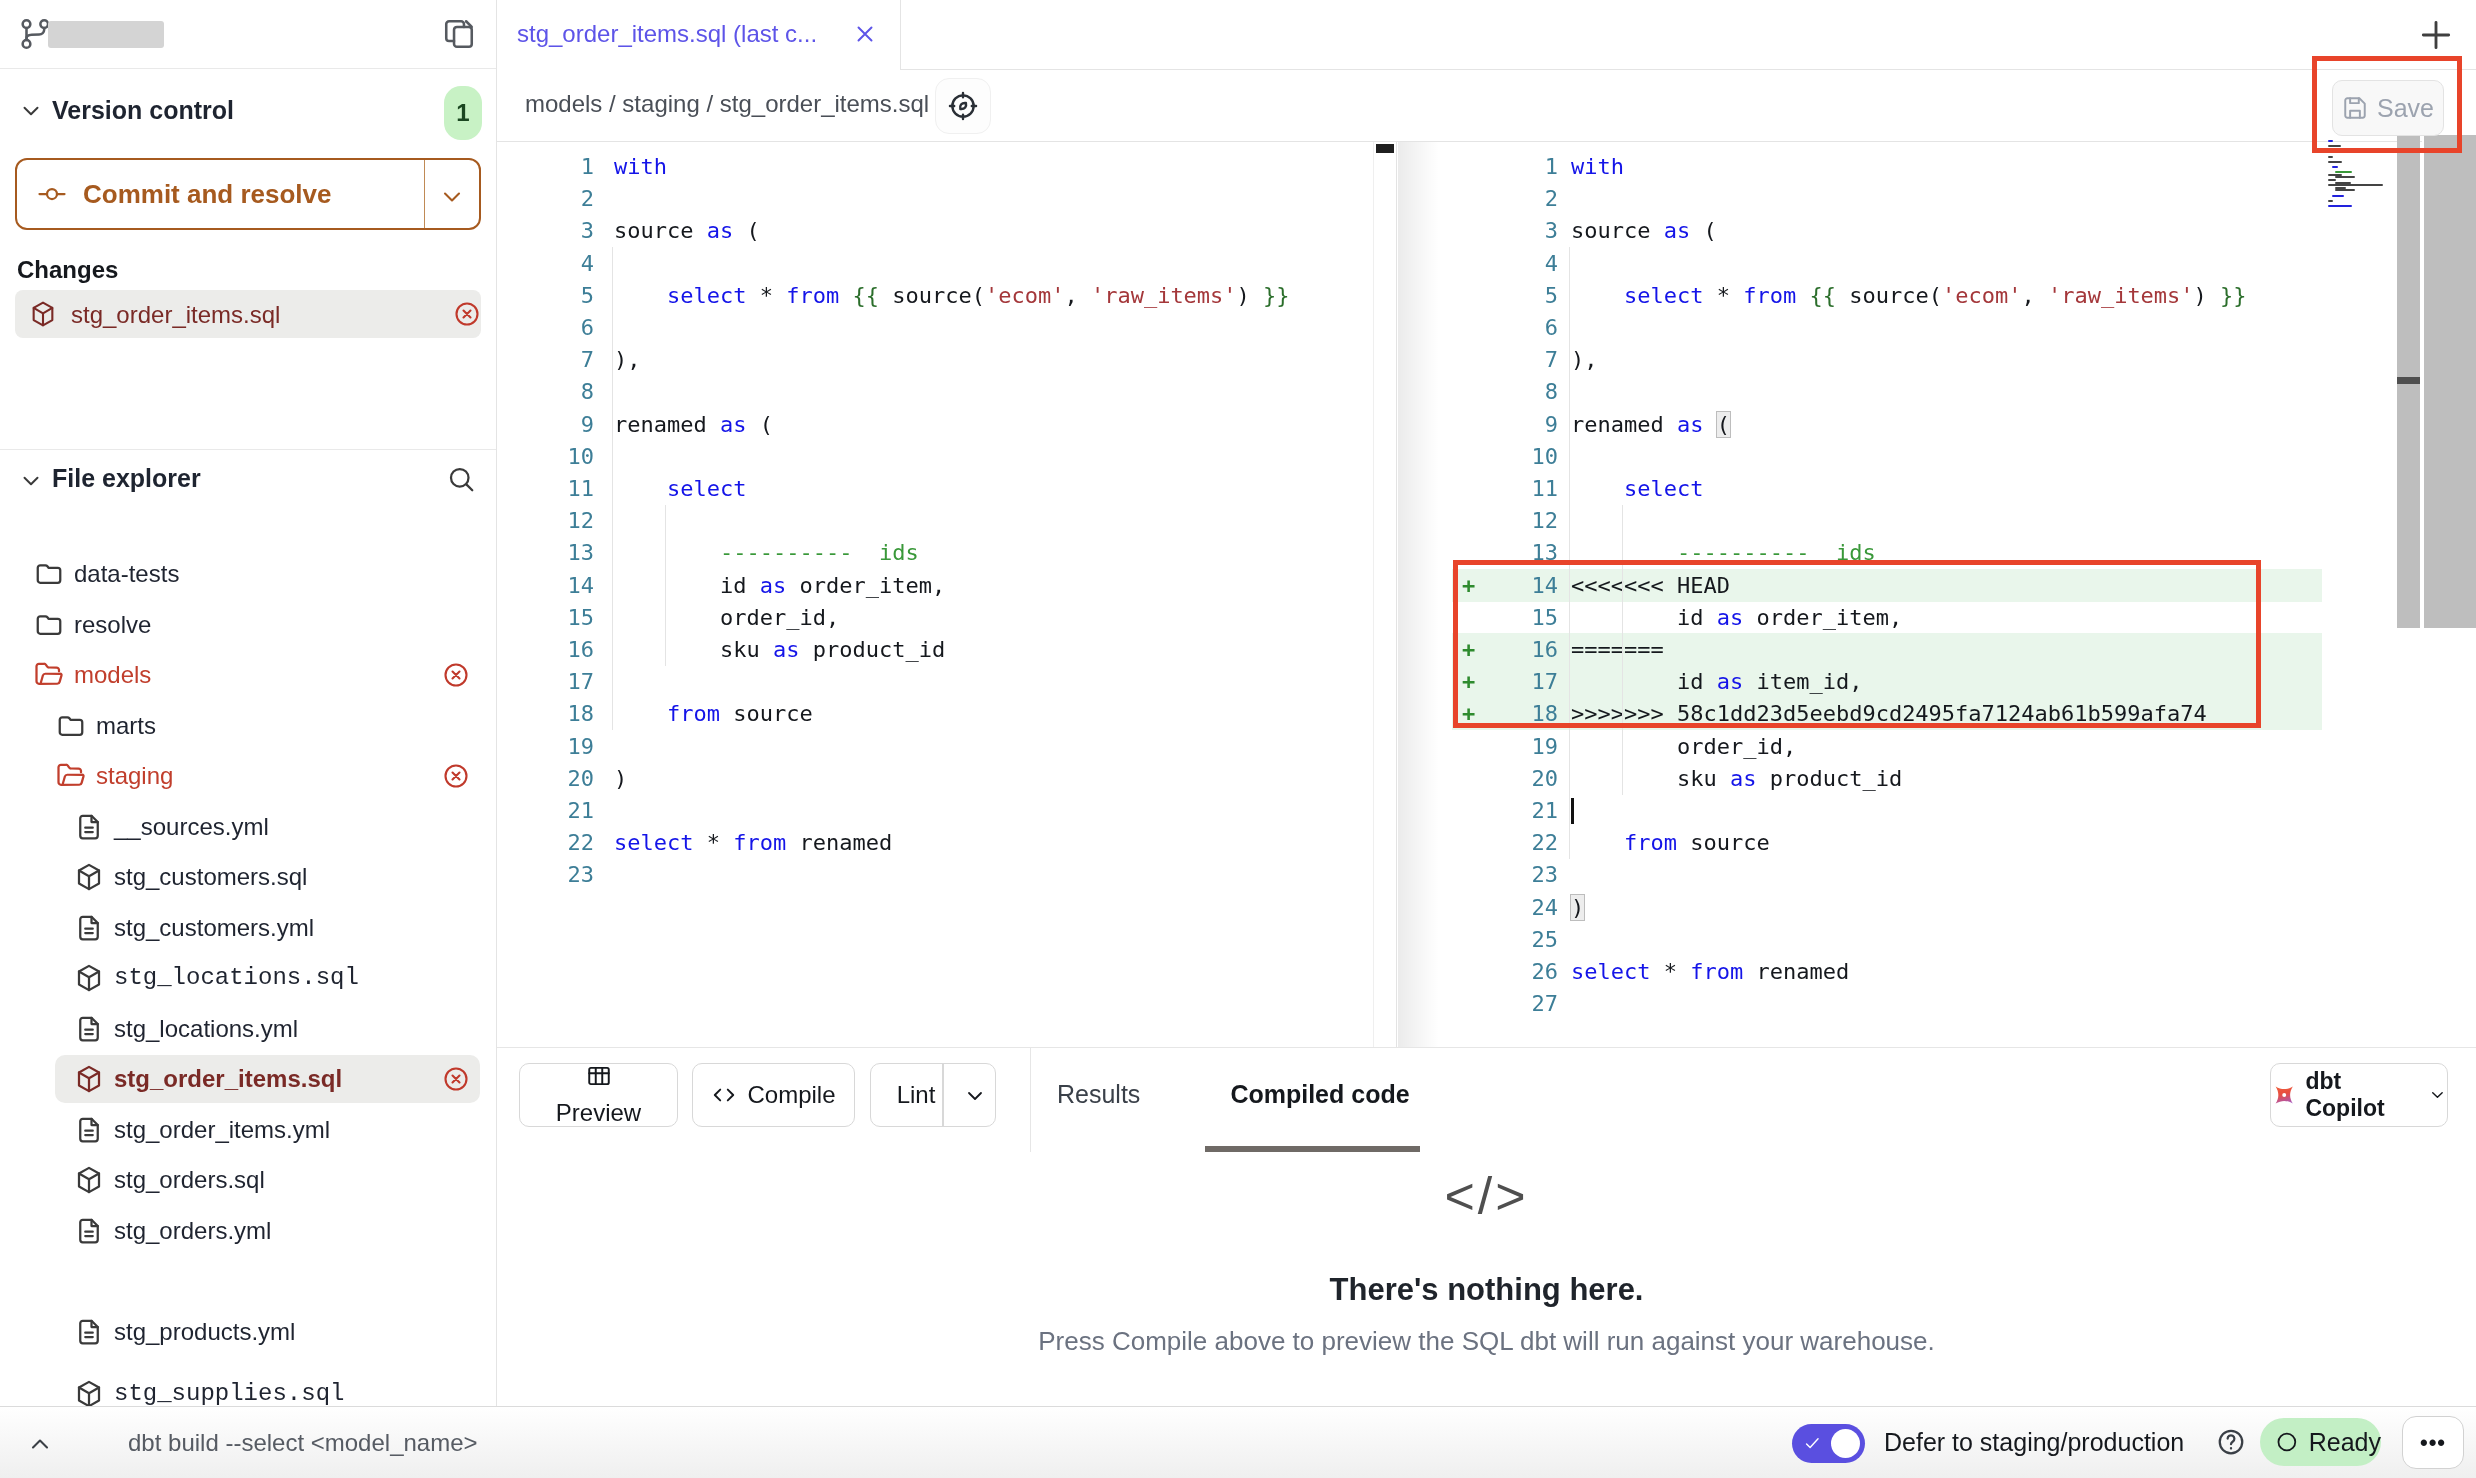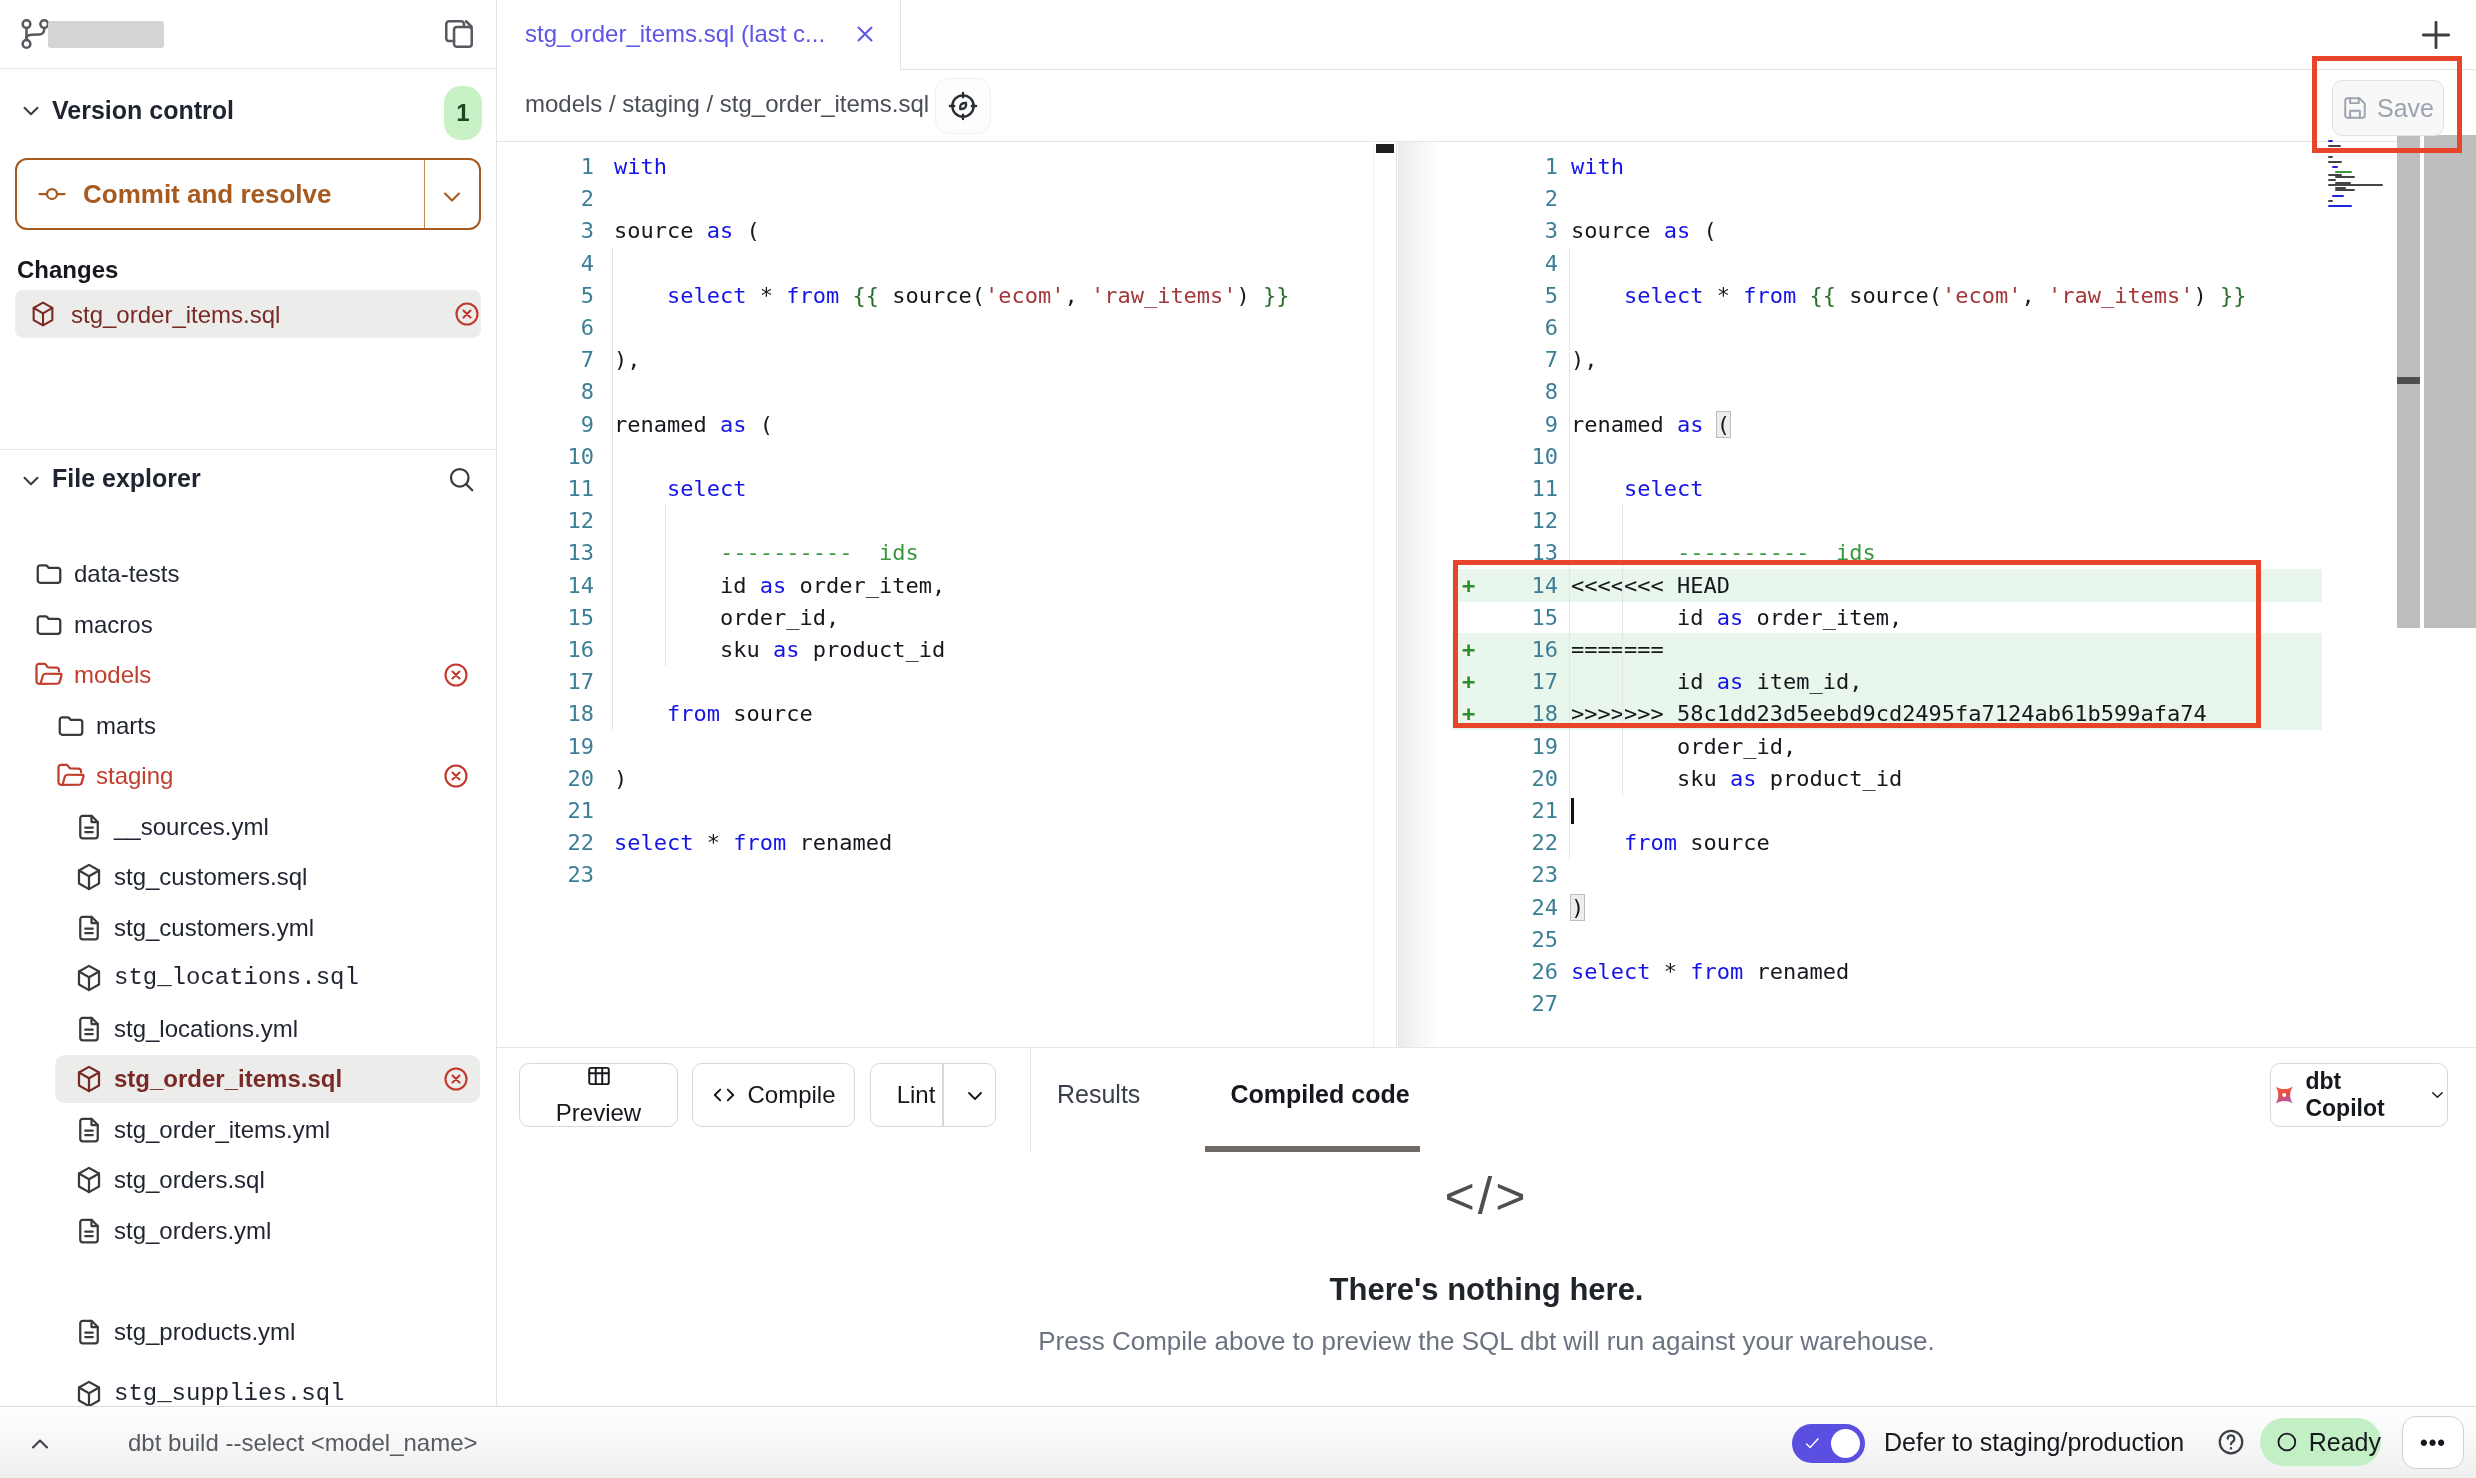--- a/index.html
+++ b/index.html
@@ -33,21 +33,21 @@
   .tree-label.red{color:#C13E2C;}
   .tree-label.maroon{color:#7A2A26;font-weight:600;}
   .tree-icon{position:absolute;top:9px;width:30px;height:30px;color:#3A3A3A;}
   .tree-icon.red{color:#C13E2C;}
   .tree-icon.maroon{color:#7A2A26;}
   .tree-x{position:absolute;left:442px;top:10px;width:28px;height:28px;color:#C0392B;}
 
   
   .tabbar{position:absolute;left:497px;top:0;width:1979px;height:70px;background:#fff;}
   .tab-active{position:absolute;left:0;top:0;width:404px;height:70px;border-right:1px solid #E4E4E4;background:#fff;cursor:pointer;}
-  .tab-label{position:absolute;left:28px;top:20px;font-size:24px;color:#5D54E8;white-space:nowrap;}
+  .tab-label{position:absolute;left:20px;top:20px;font-size:24px;color:#5D54E8;white-space:nowrap;}
   .tab-close{position:absolute;left:355px;top:21px;width:26px;height:26px;color:#5D54E8;cursor:pointer;}
   .tabbar-underline{position:absolute;left:404px;right:0;top:69px;height:1px;background:#E4E4E4;}
   .newtab{position:absolute;left:1920px;top:16px;width:38px;height:38px;color:#3F3F3F;cursor:pointer;}
   .breadcrumbrow{position:absolute;left:497px;top:70px;width:1979px;height:72px;border-bottom:1px solid #E4E4E4;background:#fff;}
   .crumb{position:absolute;left:28px;top:20px;font-size:24px;color:#4A4F57;}
   .lineage-btn{position:absolute;left:438px;top:8px;width:56px;height:56px;border-radius:14px;background:#FDFDFD;
                border:1px solid #F0F0F0;display:flex;align-items:center;justify-content:center;color:#2A2F36;cursor:pointer;}
 
   
   .editors{position:absolute;left:497px;top:142px;width:1979px;height:905px;background:#fff;}
@@ -211,21 +211,21 @@
             </svg>
           </span>
           <span class="tree-label" style="left:74px">data-tests</span>
         </div>
         <div class="tree-row" style="top: 50.5px;">
           <span class="tree-icon" style="left:34px">
             <svg viewBox="0 0 24 24" width="100%" height="100%" fill="none" stroke="currentColor" stroke-width="1.8" stroke-linecap="round" stroke-linejoin="round">
               <path d="M3 7a2 2 0 0 1 2-2h4.1a2 2 0 0 1 1.6.8l.9 1.2H19a2 2 0 0 1 2 2v8a2 2 0 0 1-2 2H5a2 2 0 0 1-2-2Z"></path>
             </svg>
           </span>
-          <span class="tree-label" style="left:74px">macros</span>
+          <span class="tree-label" style="left:74px">resolve</span>
         </div>
         <div class="tree-row" style="top: 101px;">
           <span class="tree-icon red" style="left:34px">
             <svg viewBox="0 0 24 24" width="100%" height="100%" fill="none" stroke="currentColor" stroke-width="1.8" stroke-linecap="round" stroke-linejoin="round">
               <path d="m5.5 18 1.6-5.6a2 2 0 0 1 1.9-1.4H21a1 1 0 0 1 1 1.3l-1.5 5.2a2 2 0 0 1-1.9 1.5H4a2 2 0 0 1-2-2V5a2 2 0 0 1 2-2h3.9a2 2 0 0 1 1.7.9l.8 1.2a2 2 0 0 0 1.7.9H18a2 2 0 0 1 2 2v1"></path>
             </svg>
           </span>
           <span class="tree-label red" style="left:74px">models</span>
           <span class="tree-x">
             <svg viewBox="0 0 24 24" width="100%" height="100%" fill="none" stroke="currentColor" stroke-width="1.8" stroke-linecap="round" stroke-linejoin="round">

